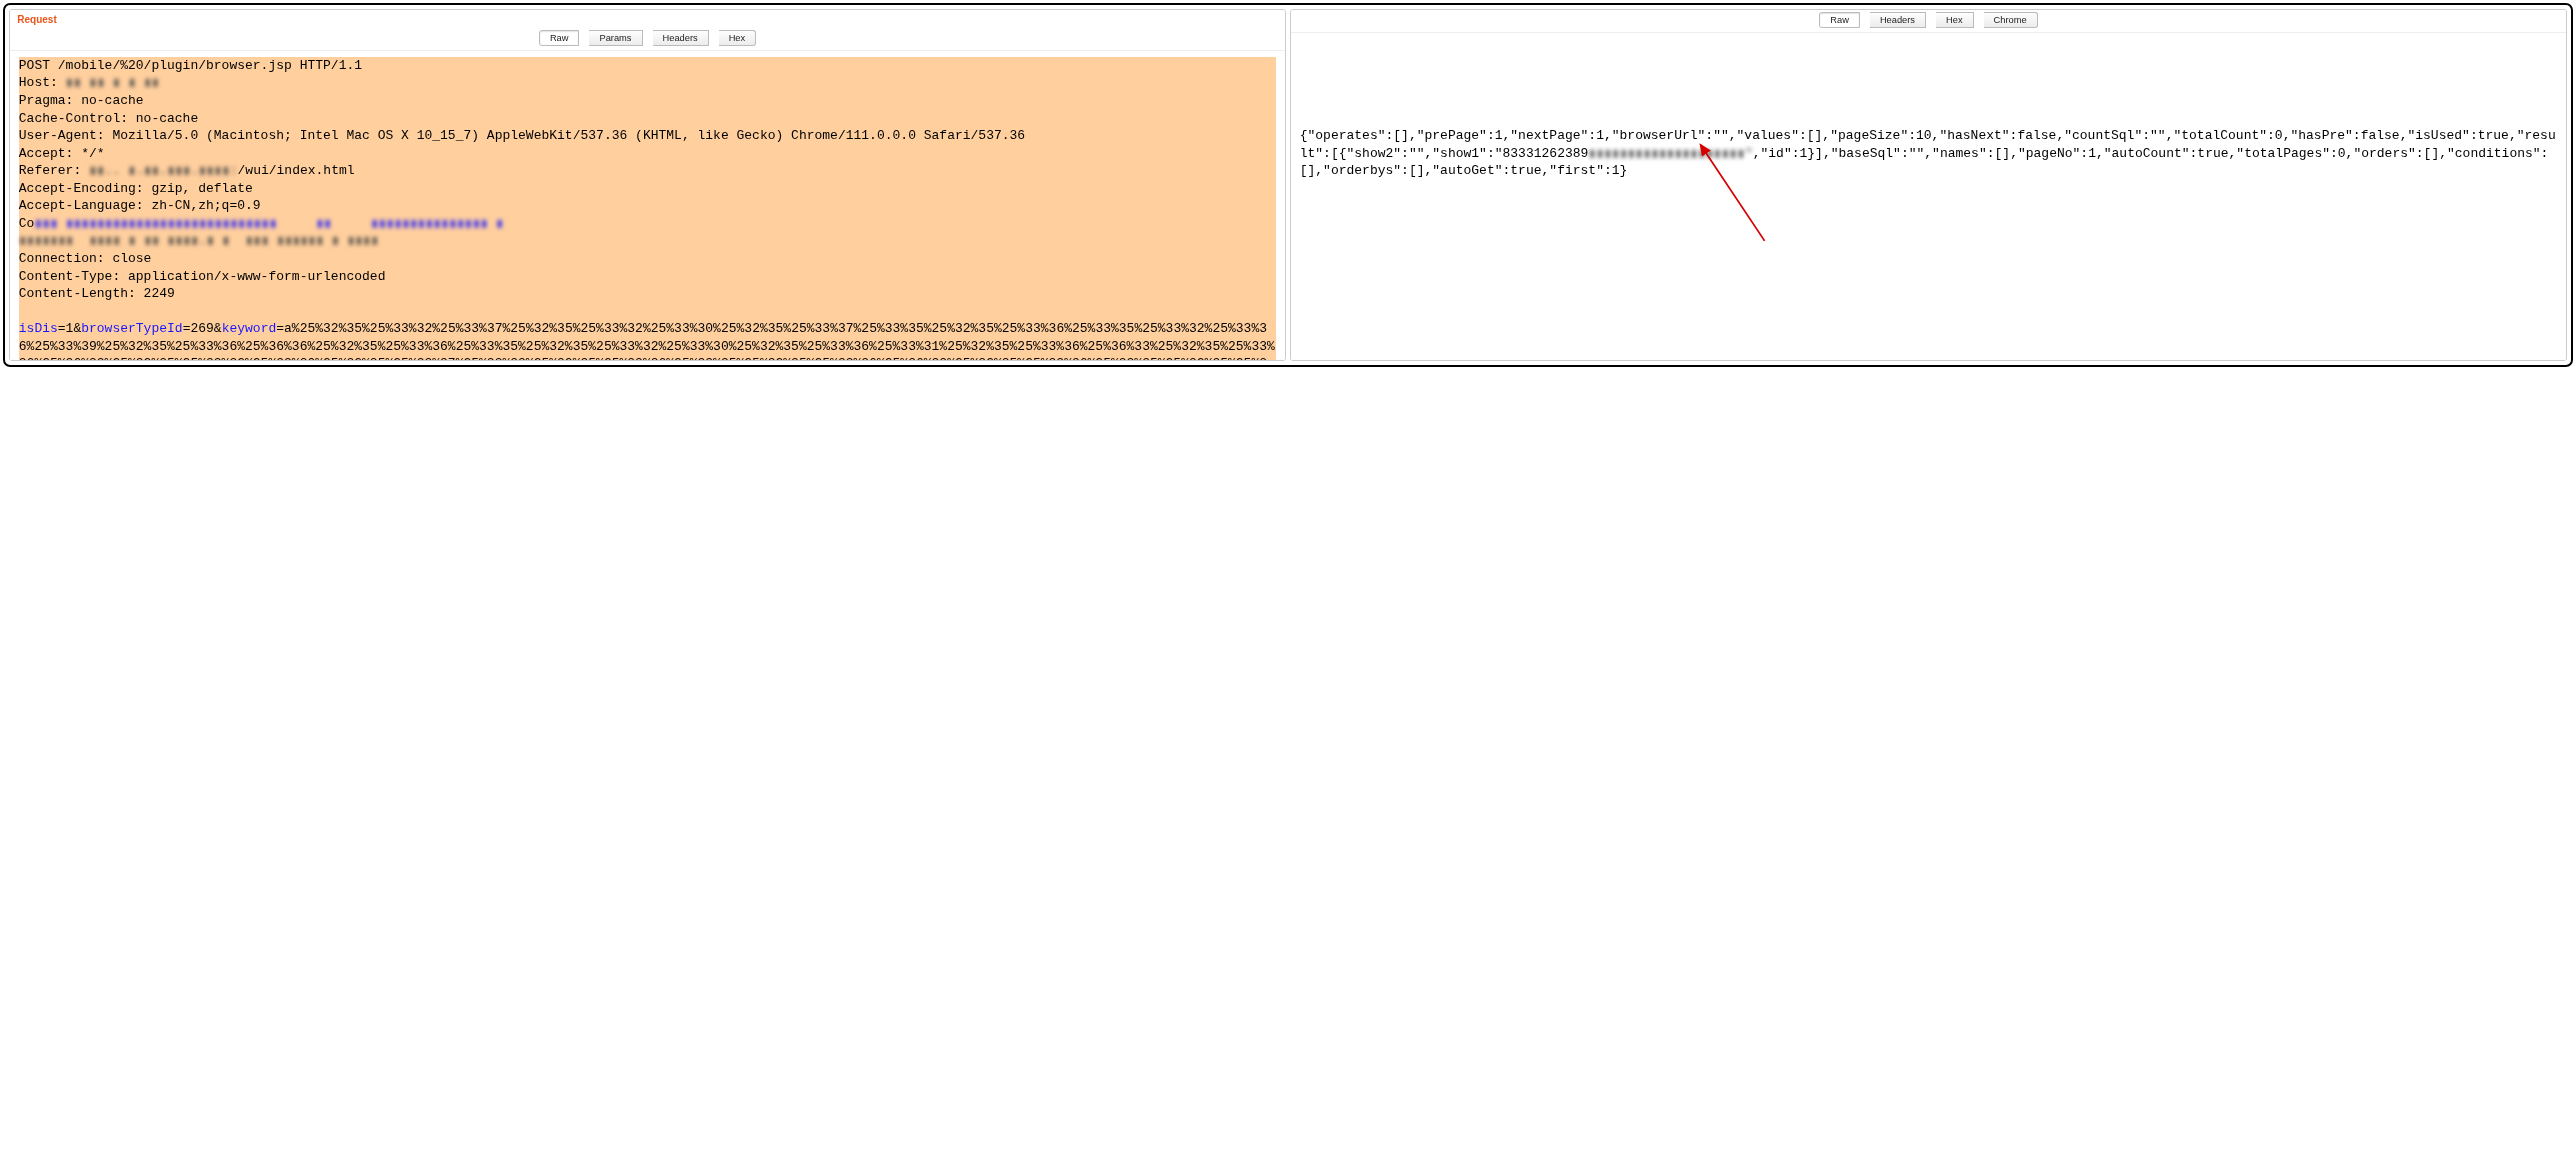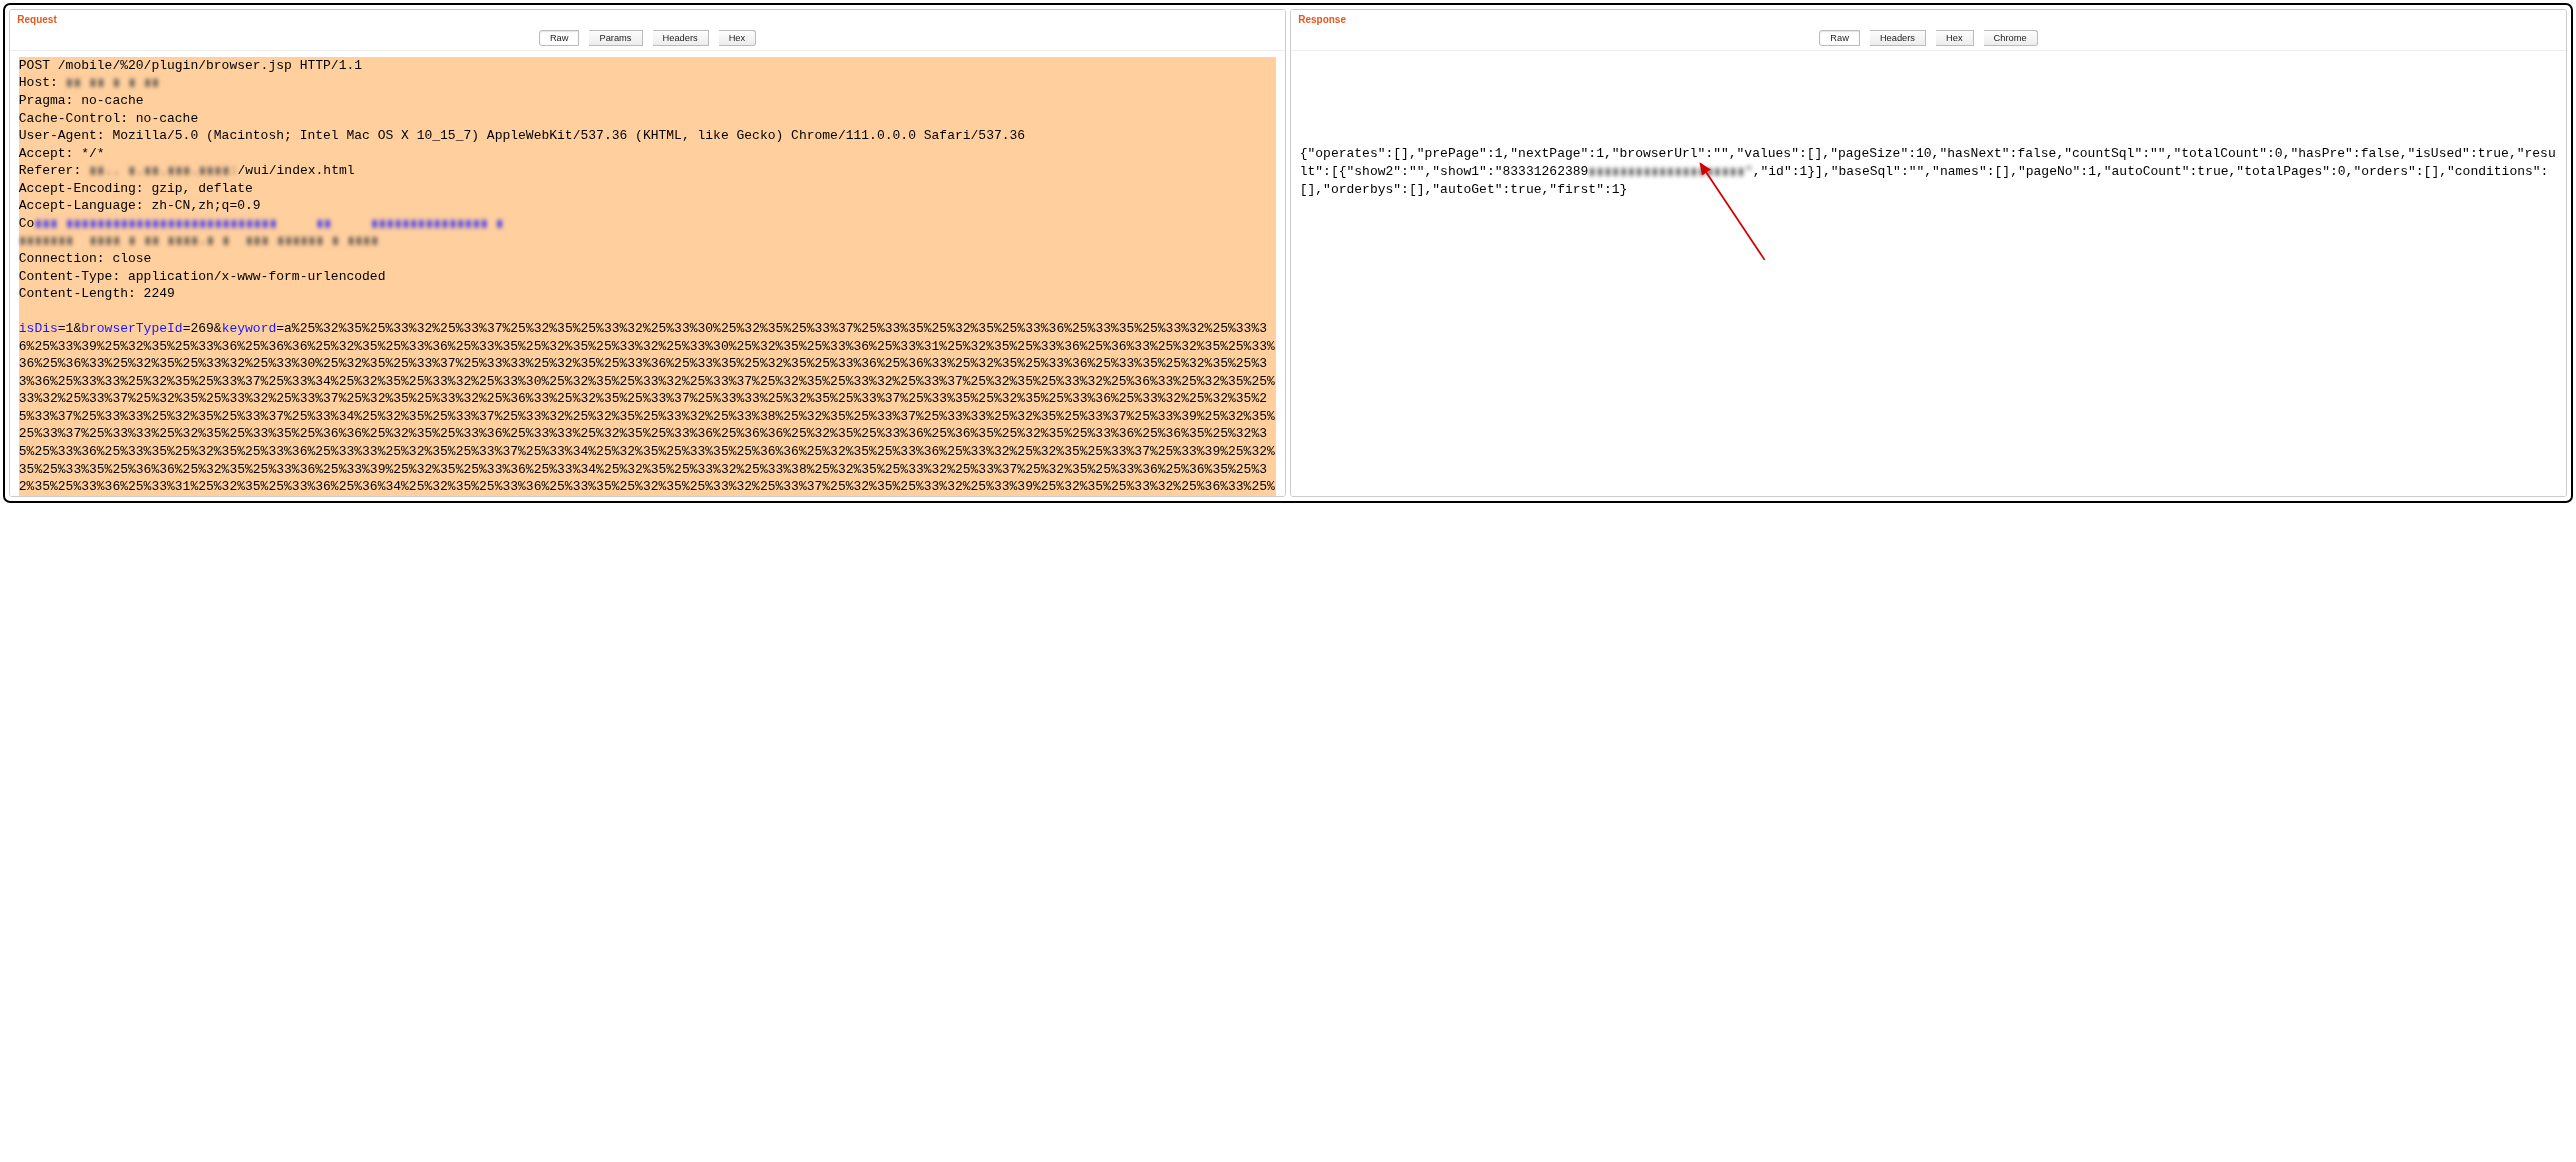--- a/index.html
+++ b/index.html
@@ -6,21 +6,21 @@
   html, body { margin: 0; padding: 0; height: 100%; }
   body {
     font-family: Arial, Helvetica, sans-serif;
     background: #fff;
     padding: 2.9px;
   }
   .outer-border {
     border: 2.1px solid #000;
     border-radius: 7.1px;
     width: 100%;
-    height: 500px;
+    height: 364px;
     display: flex;
     background: #fff;
     overflow: hidden;
   }
   .pane {
     flex: 1;
     display: flex;
     flex-direction: column;
     border: 0.7px solid #ccc;
     margin: 4.3px;
@@ -114,21 +114,20 @@
 <span>Co</span><span class="redacted-blue">▮▮▮ ▮▮▮▮▮▮▮▮▮▮▮▮▮▮▮▮▮▮▮▮▮▮▮▮▮▮▮     ▮▮     ▮▮▮▮▮▮▮▮▮▮▮▮▮▮▮ ▮</span>
 <span class="redacted">▮▮▮▮▮▮▮  ▮▮▮▮ ▮ ▮▮ ▮▮▮▮.▮ ▮  ▮▮▮ ▮▮▮▮▮▮ ▮ ▮▮▮▮</span>
 <span>Connection: close</span>
 <span>Content-Type: application/x-www-form-urlencoded</span>
 <span>Content-Length: 2249</span>
 
 <span class="param-name">isDis</span><span>=1&amp;</span><span class="param-name">browserTypeId</span><span>=269&amp;</span><span class="param-name">keyword</span><span>=a%25%32%35%25%33%32%25%33%37%25%32%35%25%33%32%25%33%30%25%32%35%25%33%37%25%33%35%25%32%35%25%33%36%25%33%35%25%33%32%25%33%36%25%33%39%25%32%35%25%33%36%25%36%36%25%32%35%25%33%36%25%33%35%25%32%35%25%33%32%25%33%30%25%32%35%25%33%36%25%33%31%25%32%35%25%33%36%25%36%33%25%32%35%25%33%36%25%36%33%25%32%35%25%33%32%25%33%30%25%32%35%25%33%37%25%33%33%25%32%35%25%33%36%25%33%35%25%32%35%25%33%36%25%36%33%25%32%35%25%33%36%25%33%35%25%32%35%25%33%36%25%33%33%25%32%35%25%33%37%25%33%34%25%32%35%25%33%32%25%33%30%25%32%35%25%33%32%25%33%37%25%32%35%25%33%32%25%33%37%25%32%35%25%33%32%25%36%33%25%32%35%25%33%32%25%33%37%25%32%35%25%33%32%25%33%37%25%32%35%25%33%32%25%36%33%25%32%35%25%33%37%25%33%33%25%32%35%25%33%37%25%33%35%25%32%35%25%33%36%25%33%32%25%32%35%25%33%37%25%33%33%25%32%35%25%33%37%25%33%34%25%32%35%25%33%37%25%33%32%25%32%35%25%33%32%25%33%38%25%32%35%25%33%37%25%33%33%25%32%35%25%33%37%25%33%39%25%32%35%25%33%37%25%33%33%25%32%35%25%33%35%25%36%36%25%32%35%25%33%36%25%33%33%25%32%35%25%33%36%25%36%36%25%32%35%25%33%36%25%36%35%25%32%35%25%33%36%25%36%35%25%32%35%25%33%36%25%33%35%25%32%35%25%33%36%25%33%33%25%32%35%25%33%37%25%33%34%25%32%35%25%33%35%25%36%36%25%32%35%25%33%36%25%33%32%25%32%35%25%33%37%25%33%39%25%32%35%25%33%35%25%36%36%25%32%35%25%33%36%25%33%39%25%32%35%25%33%36%25%33%34%25%32%35%25%33%32%25%33%38%25%32%35%25%33%32%25%33%37%25%32%35%25%33%36%25%36%35%25%32%35%25%33%36%25%33%31%25%32%35%25%33%36%25%36%34%25%32%35%25%33%36%25%33%35%25%32%35%25%33%32%25%33%37%25%32%35%25%33%32%25%33%39%25%32%35%25%33%32%25%36%33%25%32%35%25%33%32%25%33%37%25%32%35%25%33%37%25%33%31%25%32%35%25%33%37%25%33%37%25%32%35%25%33%36%25%33%35%25%32%35%25%33%37%25%33%32%25%32%35%25%33%37%25%33%34%25%32%35%25%33%37%25%33%39%25%32%35%25%33%37%25%33%35%25%32%35%25%33%36%25%33%39%25%32%35%25%33%32%25%33%37%25%32%35%25%33%32%25%33%39%25%32%35%25%33%32%25%33%39%25%32%35%25%33%32%25%36%33%25%32%35%25%33%37%25%33%35%25%32%35%25%33%37%25%33%33%25%32%35%25%33%36%25%33%35%25%32%35%25%33%37%25%33%32%25%32%35%25%33%32%25%33%38%25%32%35%25%33%32%25%33%39%25%32%35%25%33%32%25%33%39%25%32%35%25%33%32%25%33%30%25%32%35%25%33%36%25%33%31%25%32%35%25%33%32%25%33%30%25%32%35%25%33%32%25%36%34%25%32%35%25%33%32%25%36%34%25%32%35%25%33%32%25%33%30%25%32%35%25%33%32%25%33%37</span></span></div>
   </div>
 
   <div class="pane pane-right">
-    <div class="pane-title">Response</div>
     <div class="tabs-row">
       <button class="tab-btn active">Raw</button>
       <button class="tab-btn">Headers</button>
       <button class="tab-btn">Hex</button>
       <button class="tab-btn">Chrome</button>
     </div>
     <div class="content">
 <div class="response-body-wrap"><span>{"operates":[],"prePage":1,"nextPage":1,"browserUrl":"","values":[],"pageSize":10,"hasNext":false,"countSql":"","totalCount":0,"hasPre":false,"isUsed":true,"result":[{"show2":"","show1":"83331262389</span><span class="redacted">▮▮▮▮▮▮▮▮▮▮▮▮▮▮▮▮▮▮▮▮"</span><span>,"id":1}],"baseSql":"","names":[],"pageNo":1,"autoCount":true,"totalPages":0,"orders":[],"conditions":[],"orderbys":[],"autoGet":true,"first":1}</span>
 <svg class="arrow-svg" style="left:386px; top:7.1px; width:86px; height:114px;" viewBox="0 0 120 160" width="86" height="114">
   <defs>

